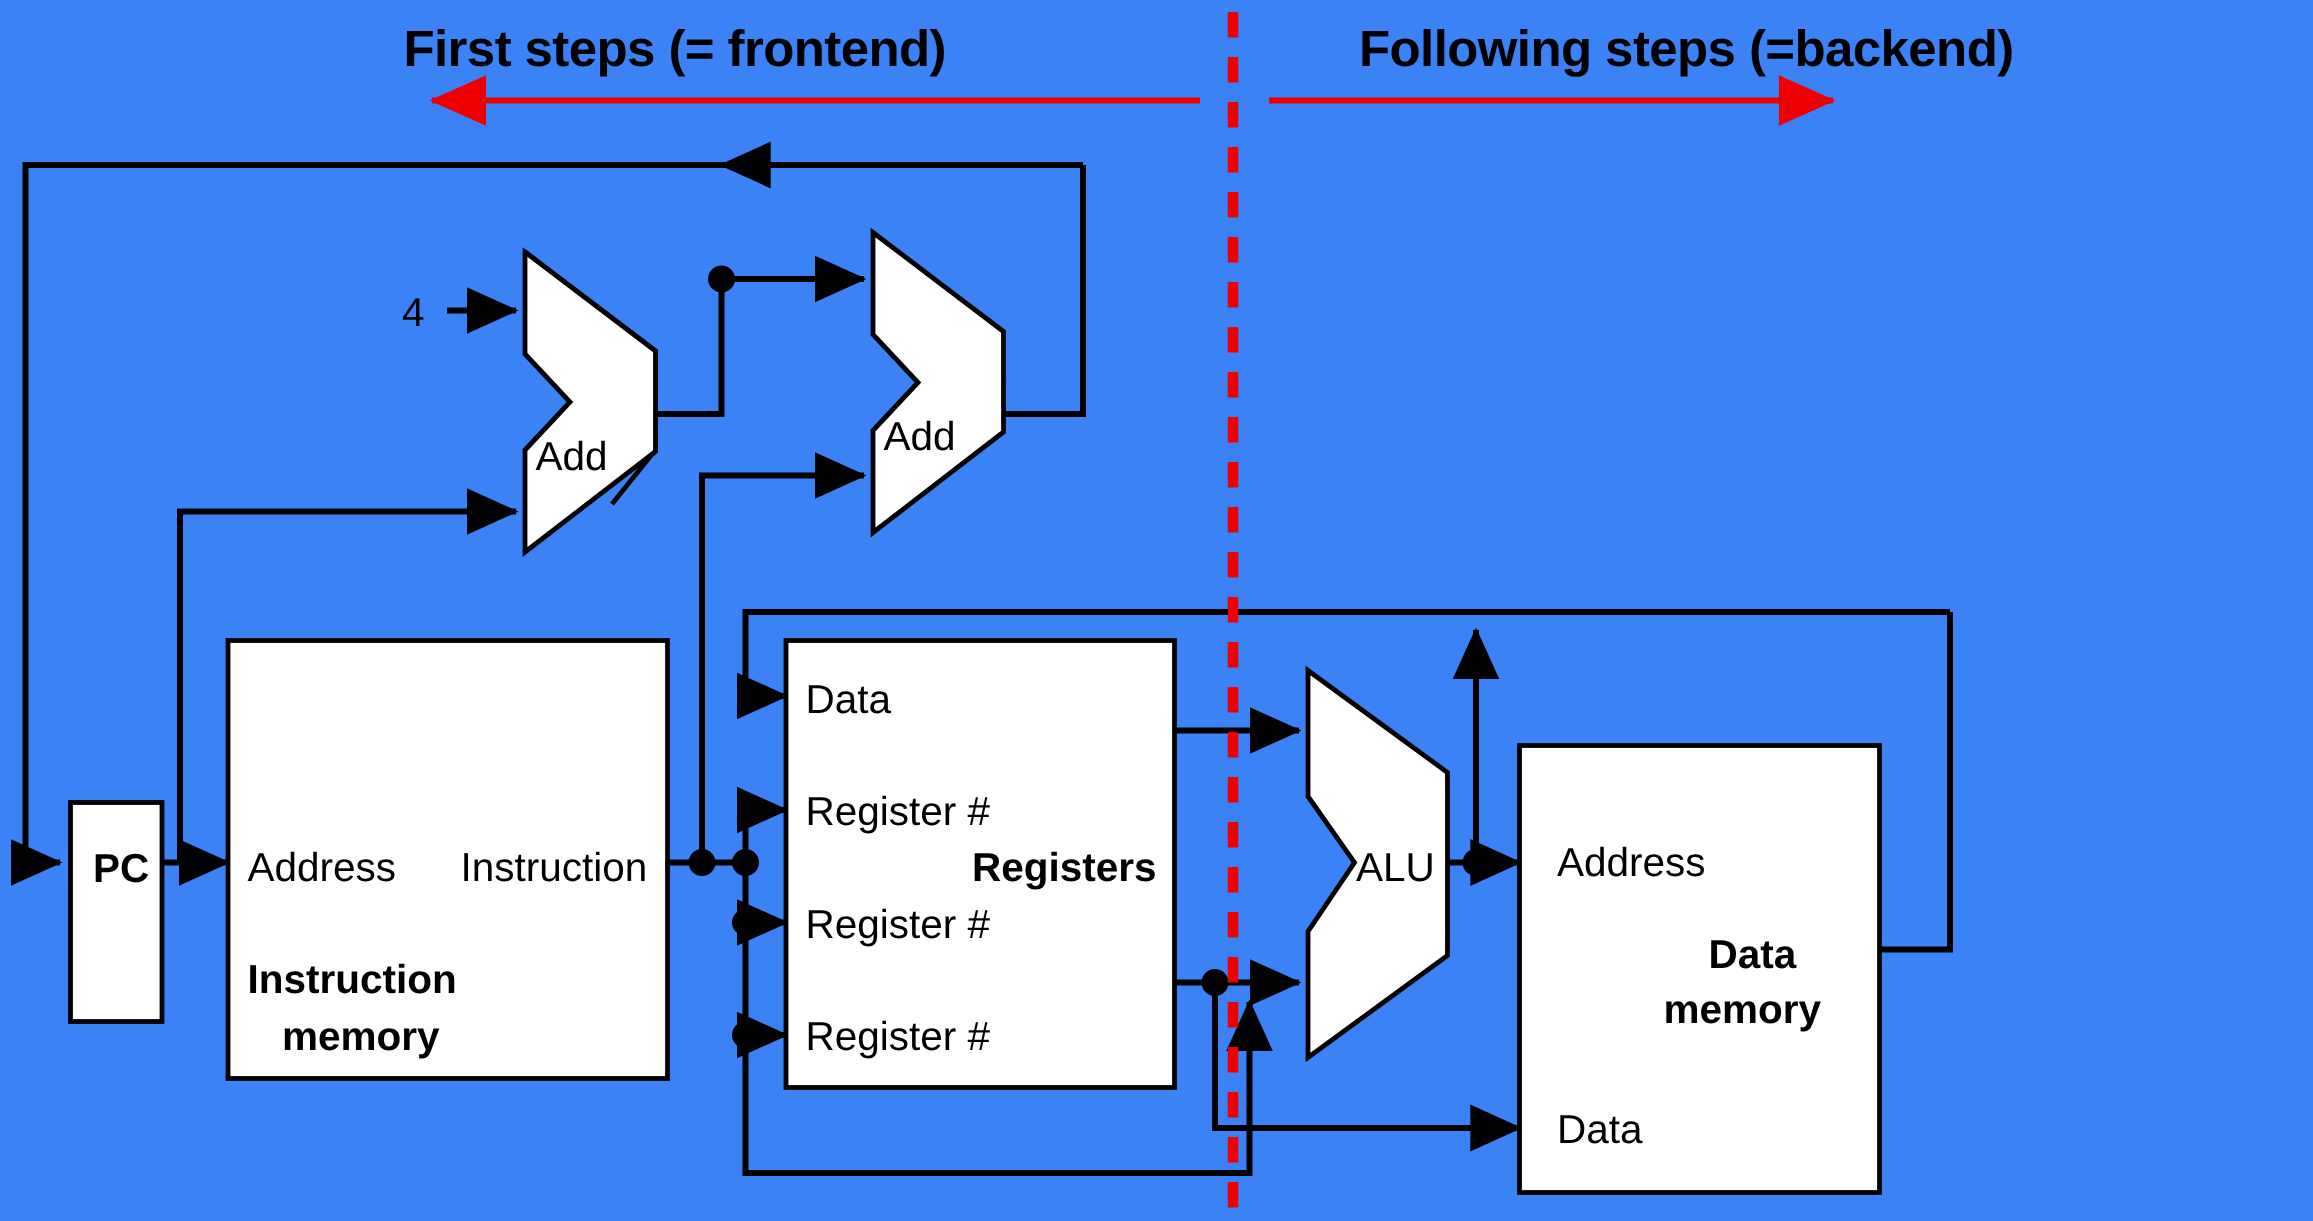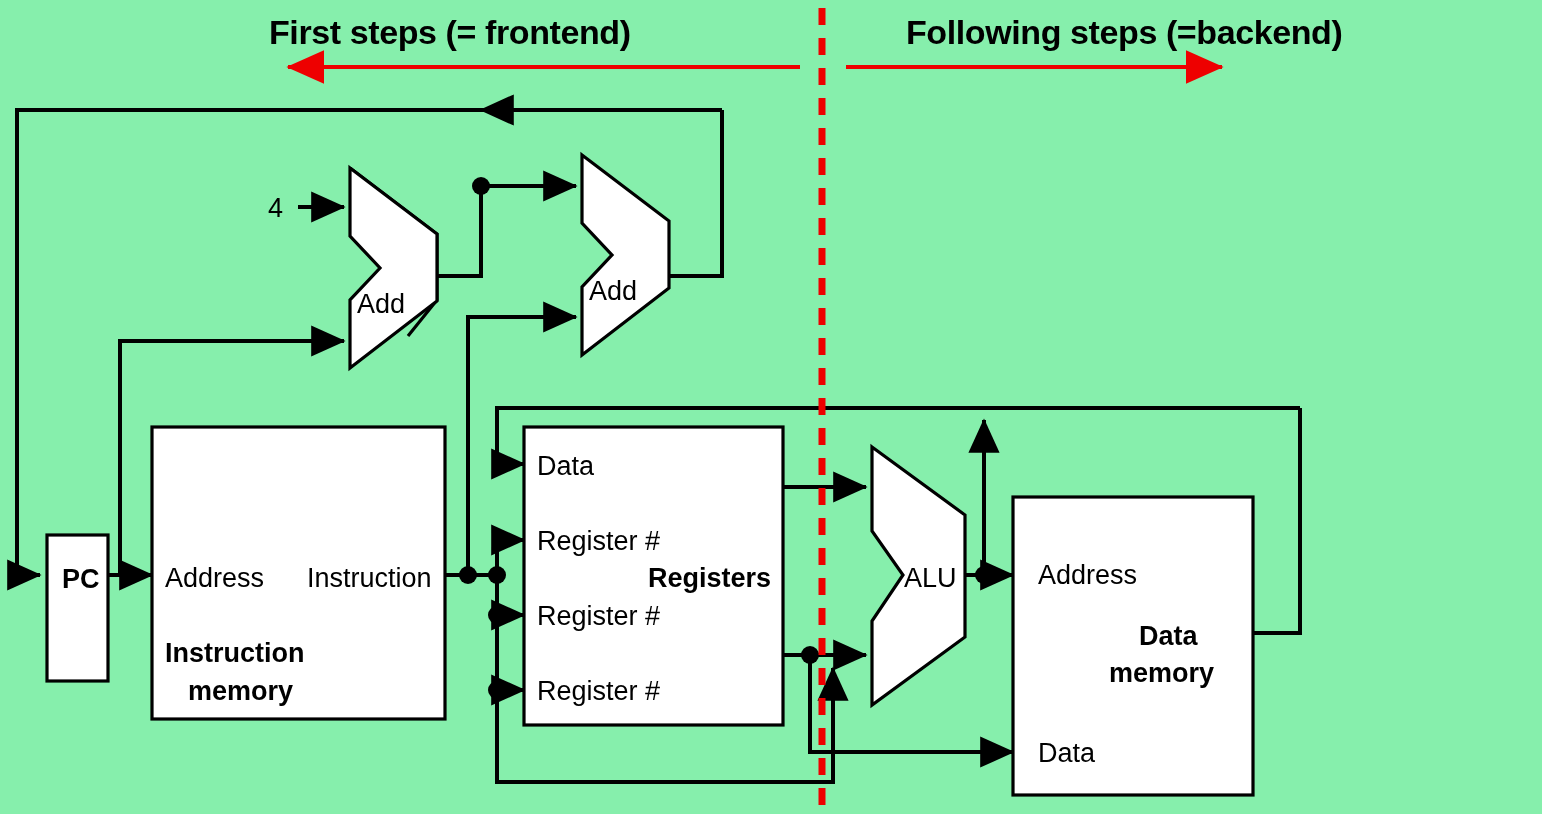--- a/index.html
+++ b/index.html
@@ -8,21 +8,21 @@
     padding: 0;
     background: #ffffff;
   }
   body {
     font-family: "Liberation Sans", sans-serif;
   }
   #stage {
     position: relative;
     width: 1542px;
     height: 814px;
-    background: #86efac;
+    background: #3b82f6;
     overflow: hidden;
   }
   #diagram {
     position: absolute;
     top: 0;
     left: 0;
     width: 1542px;
     height: 814px;
     display: block;
   }

